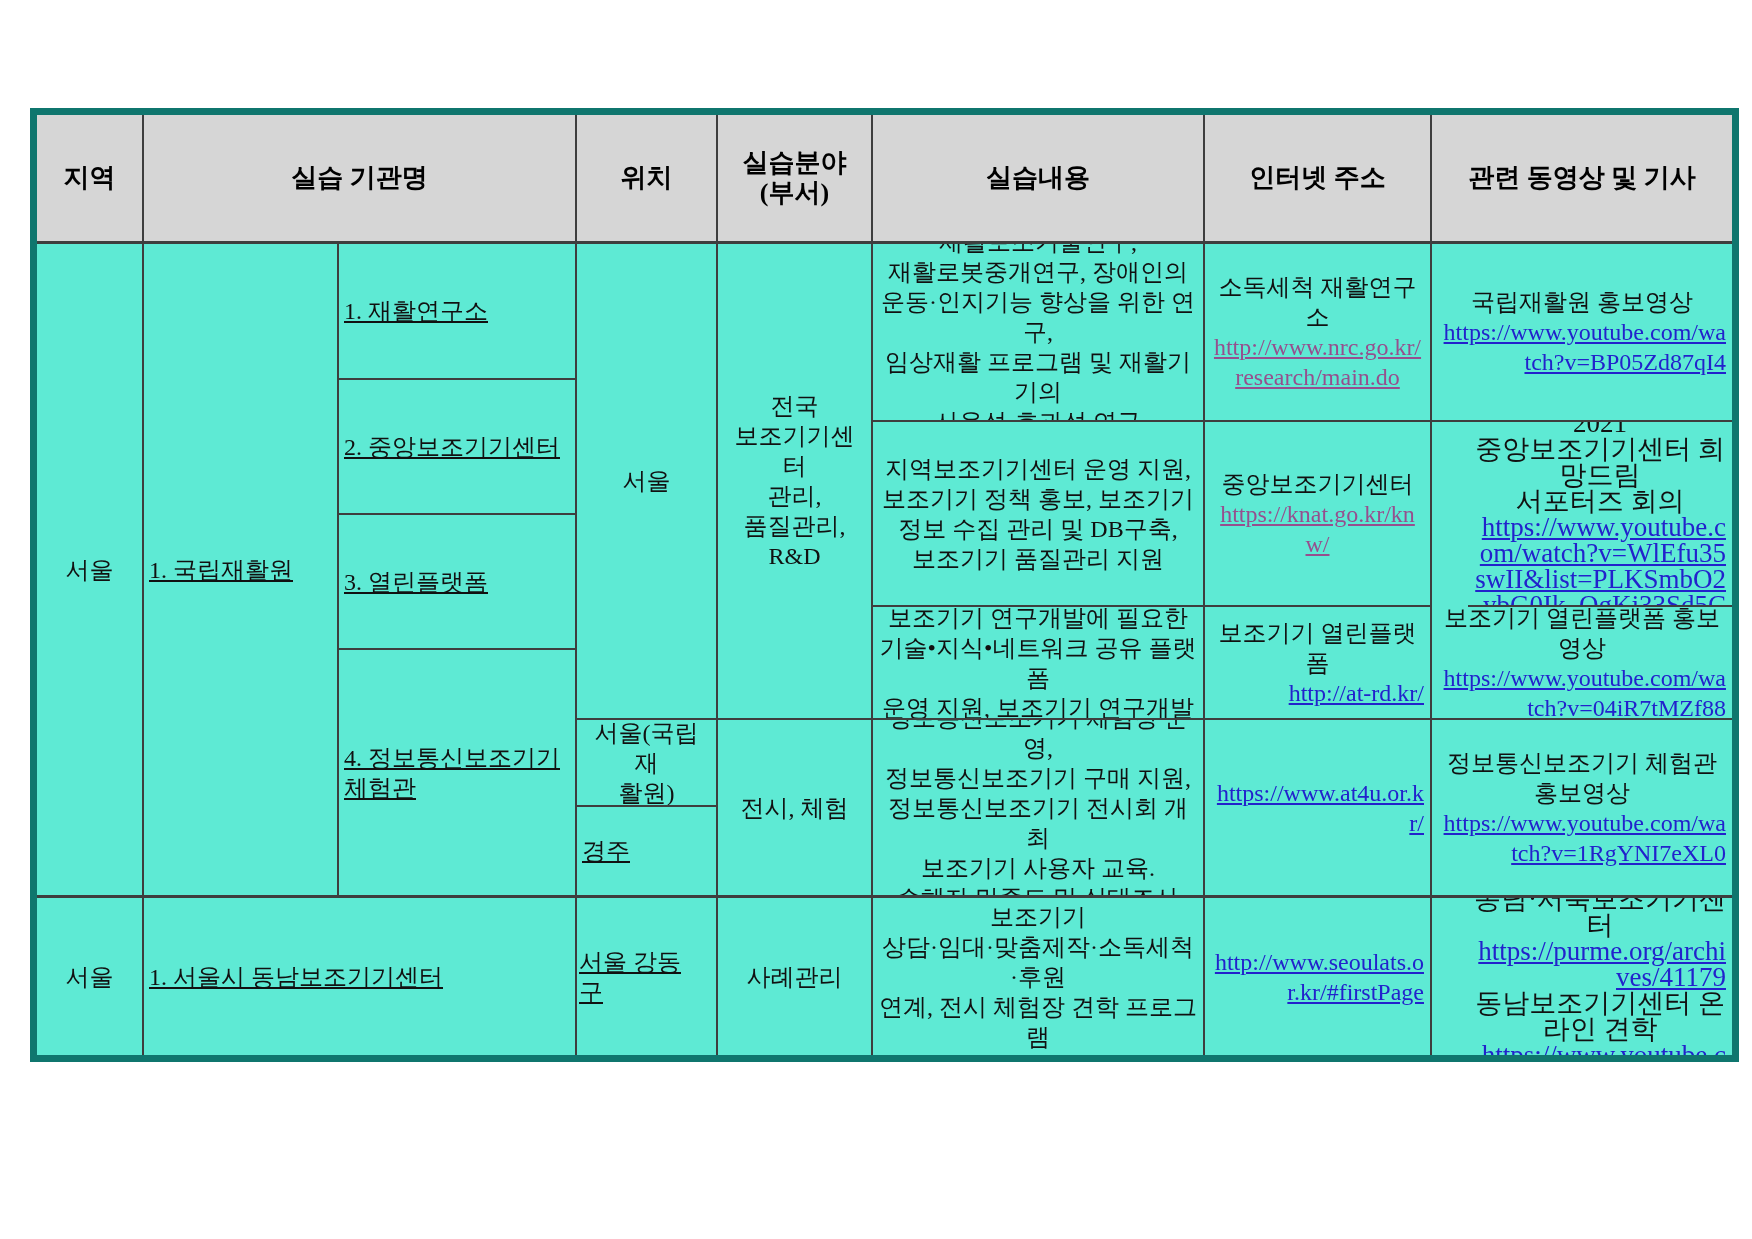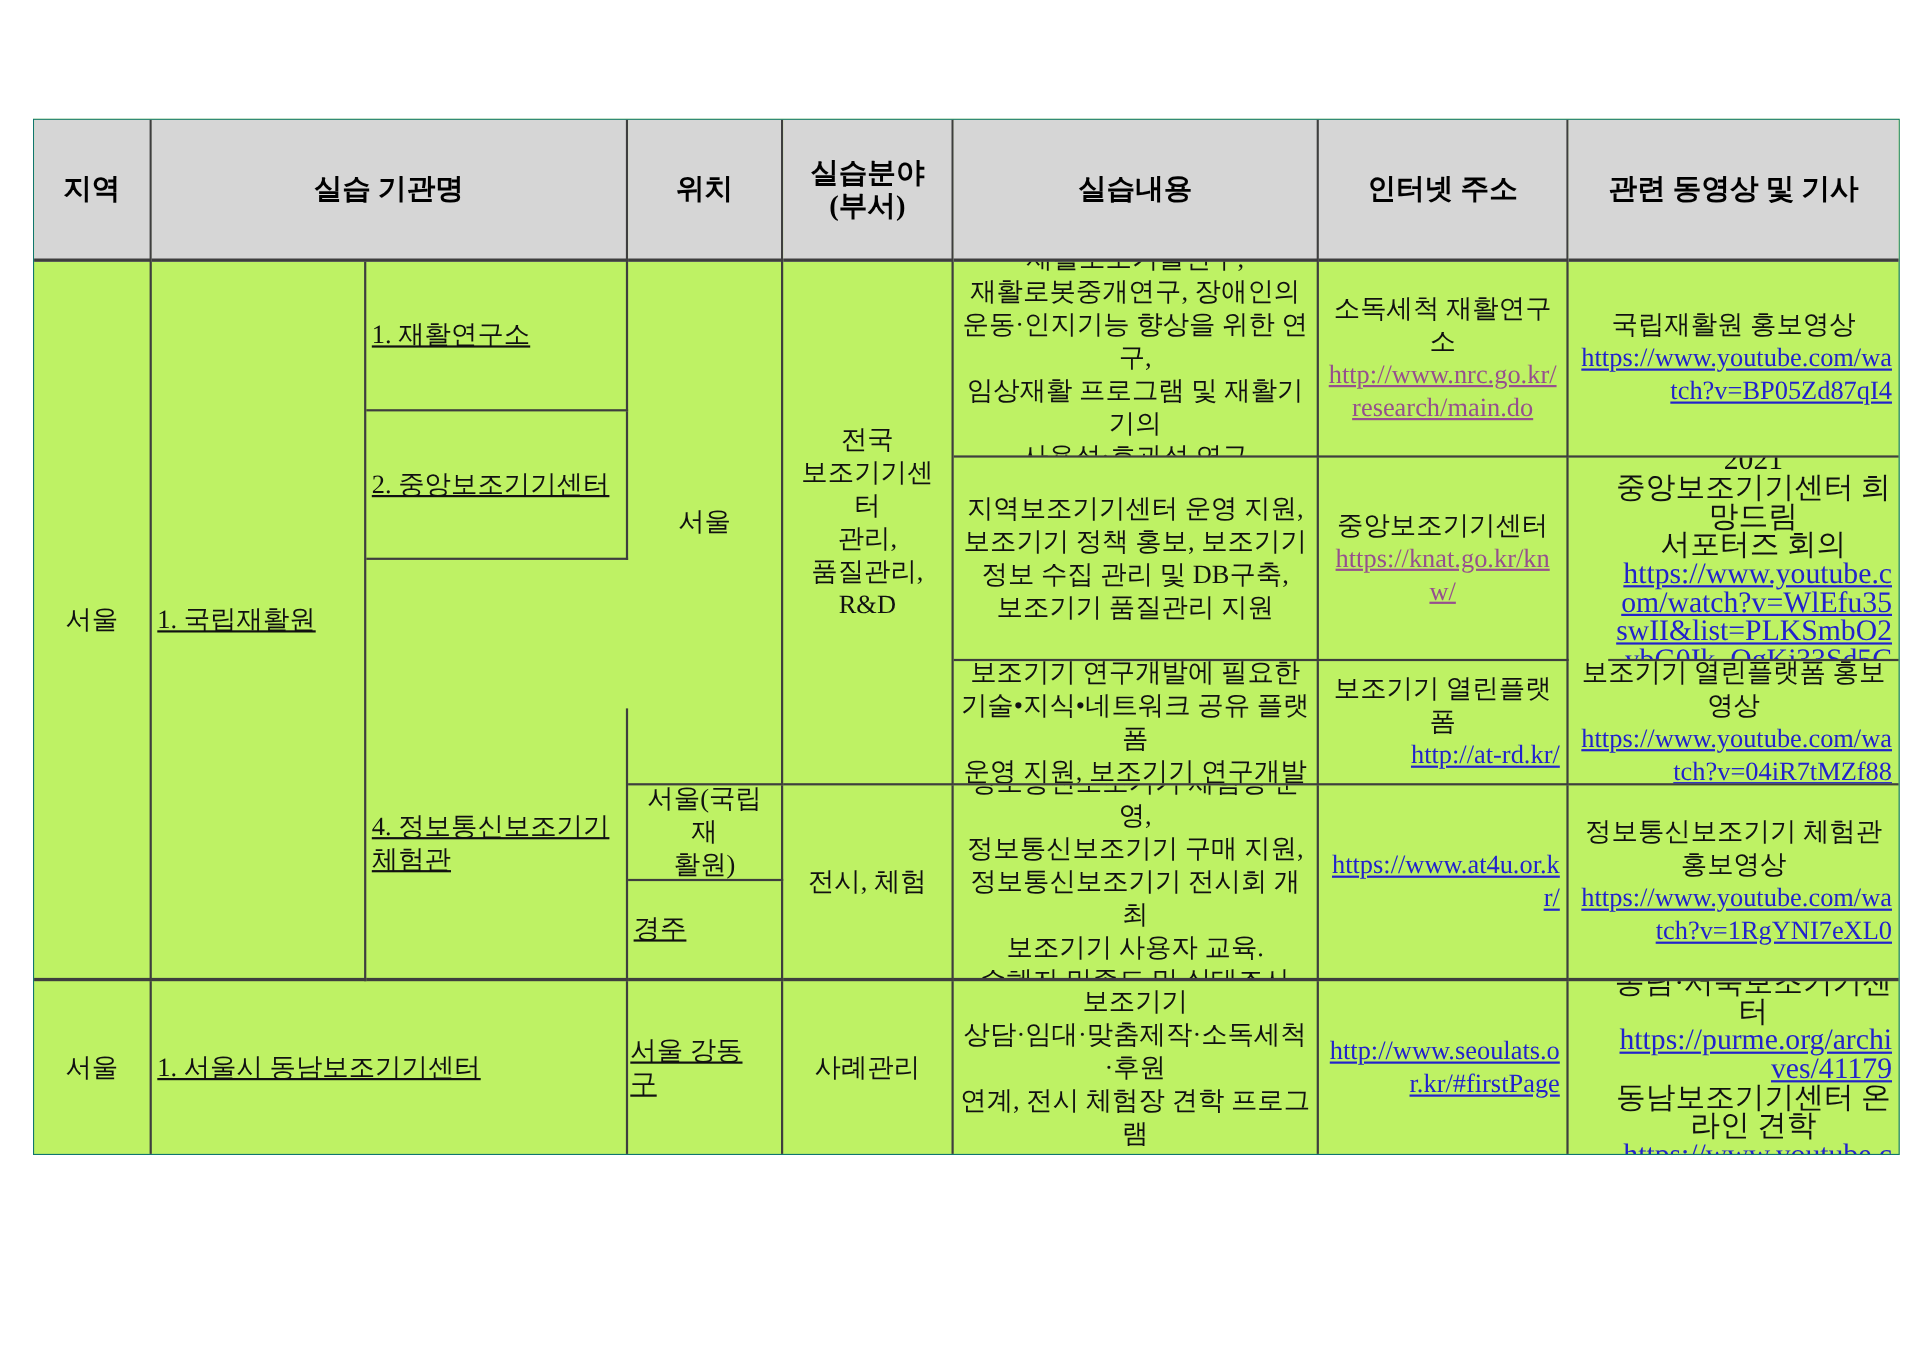--- a/index.html
+++ b/index.html
@@ -6,22 +6,22 @@
   html,body{margin:0;padding:0;background:#ffffff;}
   .page{
     position:relative;width:1752px;height:1239px;background:#ffffff;overflow:hidden;
     font-family:"Liberation Serif","DejaVu Serif",serif;color:#111111;
   }
   .tbl{
     position:absolute;left:30px;top:108px;
     display:grid;
     grid-template-columns:107px 195px 238px 141px 155px 332px 227px 300px;
     grid-template-rows:129px 136px 42px 93px 92px 43px 70px 87px 91px 157px;
-    border:1px solid #0f766e;
-    background:#bef264;
+    border:7px solid #0f766e;
+    background:#5eead4;
   }
   .cell{
     box-sizing:border-box;
     border-right:2px solid #3e3e3e;
     border-bottom:2px solid #3e3e3e;
     display:flex;flex-direction:column;justify-content:center;align-items:center;
     text-align:center;
     font-size:24px;line-height:30px;
     padding:3px 6px;
     white-space:pre-line;
@@ -57,20 +57,21 @@
 (부서)</div>
     <div class="cell hd bb3" style="grid-area:1/6/2/7">실습내용</div>
     <div class="cell hd bb3" style="grid-area:1/7/2/8">인터넷 주소</div>
     <div class="cell hd bb3 nbr" style="grid-area:1/8/2/9">관련 동영상 및 기사</div>
 
     <div class="cell bb3" style="grid-area:2/1/10/2">서울</div>
     <div class="cell left bb3" style="grid-area:2/2/10/3">1. 국립재활원</div>
 
     <div class="cell left" style="grid-area:2/3/3/4">1. 재활연구소</div>
     <div class="cell left" style="grid-area:3/3/5/4">2. 중앙보조기기센터</div>
+    <div class="cell left" style="grid-area:5/3/7/4">3. 열린플랫폼</div>
     <div class="cell left bb3" style="grid-area:7/3/10/4">4. 정보통신보조기기
 체험관</div>
 
     <div class="cell" style="grid-area:2/4/8/5">서울</div>
     <div class="cell" style="grid-area:2/5/8/6">전국
 보조기기센터
 관리,
 품질관리,
 R&amp;D</div>
 

